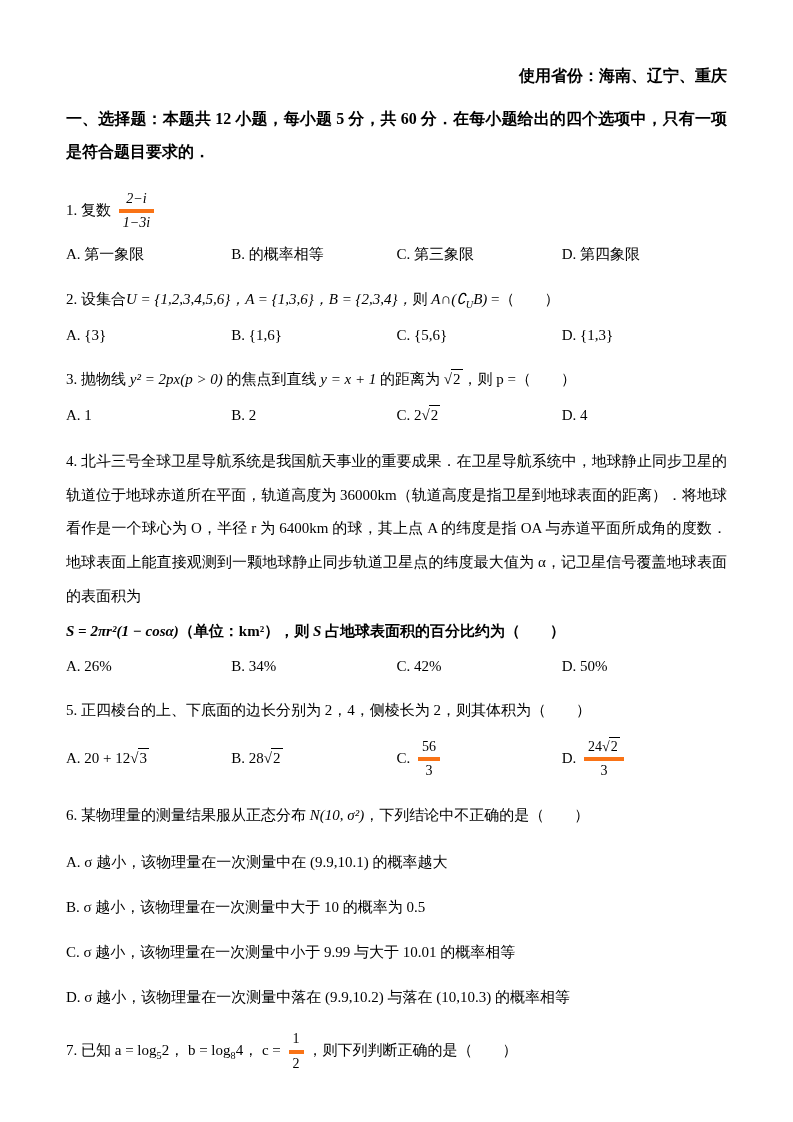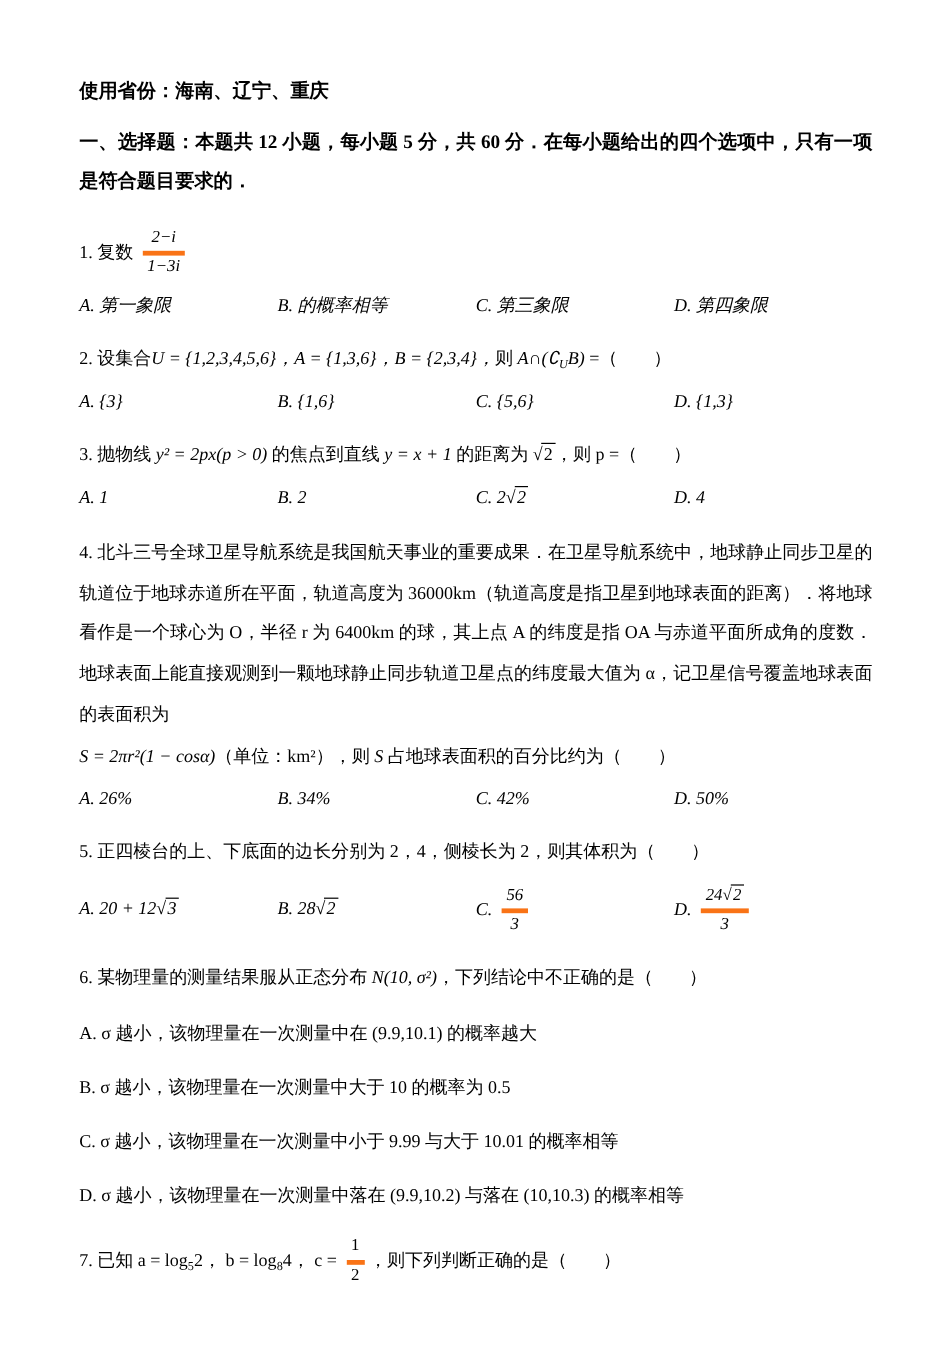--- a/index.html
+++ b/index.html
@@ -9,28 +9,28 @@
     font-family: "Liberation Serif", "DejaVu Serif", serif;
   }
   .page {
     width: 793px;
     min-height: 1122px;
     padding: 50px 66px 40px 66px;
     background: #fff;
     overflow: hidden;
   }
   .title { margin: 0; text-align: center; font-size: 21px; font-weight: bold; letter-spacing: .5px; }
-  .subtitle { margin-top: 16px; text-align: left; font-size: 16px; font-weight: bold; }
+  .subtitle { margin-top: 16px; text-align: right; font-size: 16px; font-weight: bold; }
   .intro { margin: 16px 0 0; font-size: 16px; font-weight: bold; line-height: 2.05; text-align: justify; }
   .q { margin-top: 21px; font-size: 15px; }
   .stem { line-height: 1.9; text-align: justify; }
   .q4para { line-height: 2.25; text-align: justify; }
-  .q4formula { margin-top: 3px; line-height: 1.9; }
+  .q4formula { margin-top: 3px; line-height: 1.9; font-weight: bold; }
   .opts { display: flex; margin-top: 13px; align-items: center; }
-  .opt { flex: 0 0 25%; white-space: nowrap; font-style: italic; }
+  .opt { flex: 0 0 25%; white-space: nowrap; }
   .optline { margin-top: 21px; line-height: 1.6; }
   .mi { font-style: italic; }
   .frac { display: inline-block; vertical-align: middle; text-align: center; margin: 0 4px; line-height: 1.3; font-size: 14px; }
   .frac .num { display: block; border-bottom: 4px solid #f97316; padding: 0 4px 1px; }
   .frac .den { display: block; padding: 1px 4px 0; }
   .sqrt { white-space: nowrap; }
   .sqrt .rad { border-top: 1px solid #000; padding: 1px 2px 0 2px; margin-left: -1px; }
   sub { font-size: 0.68em; }
 </style>
 </head>

